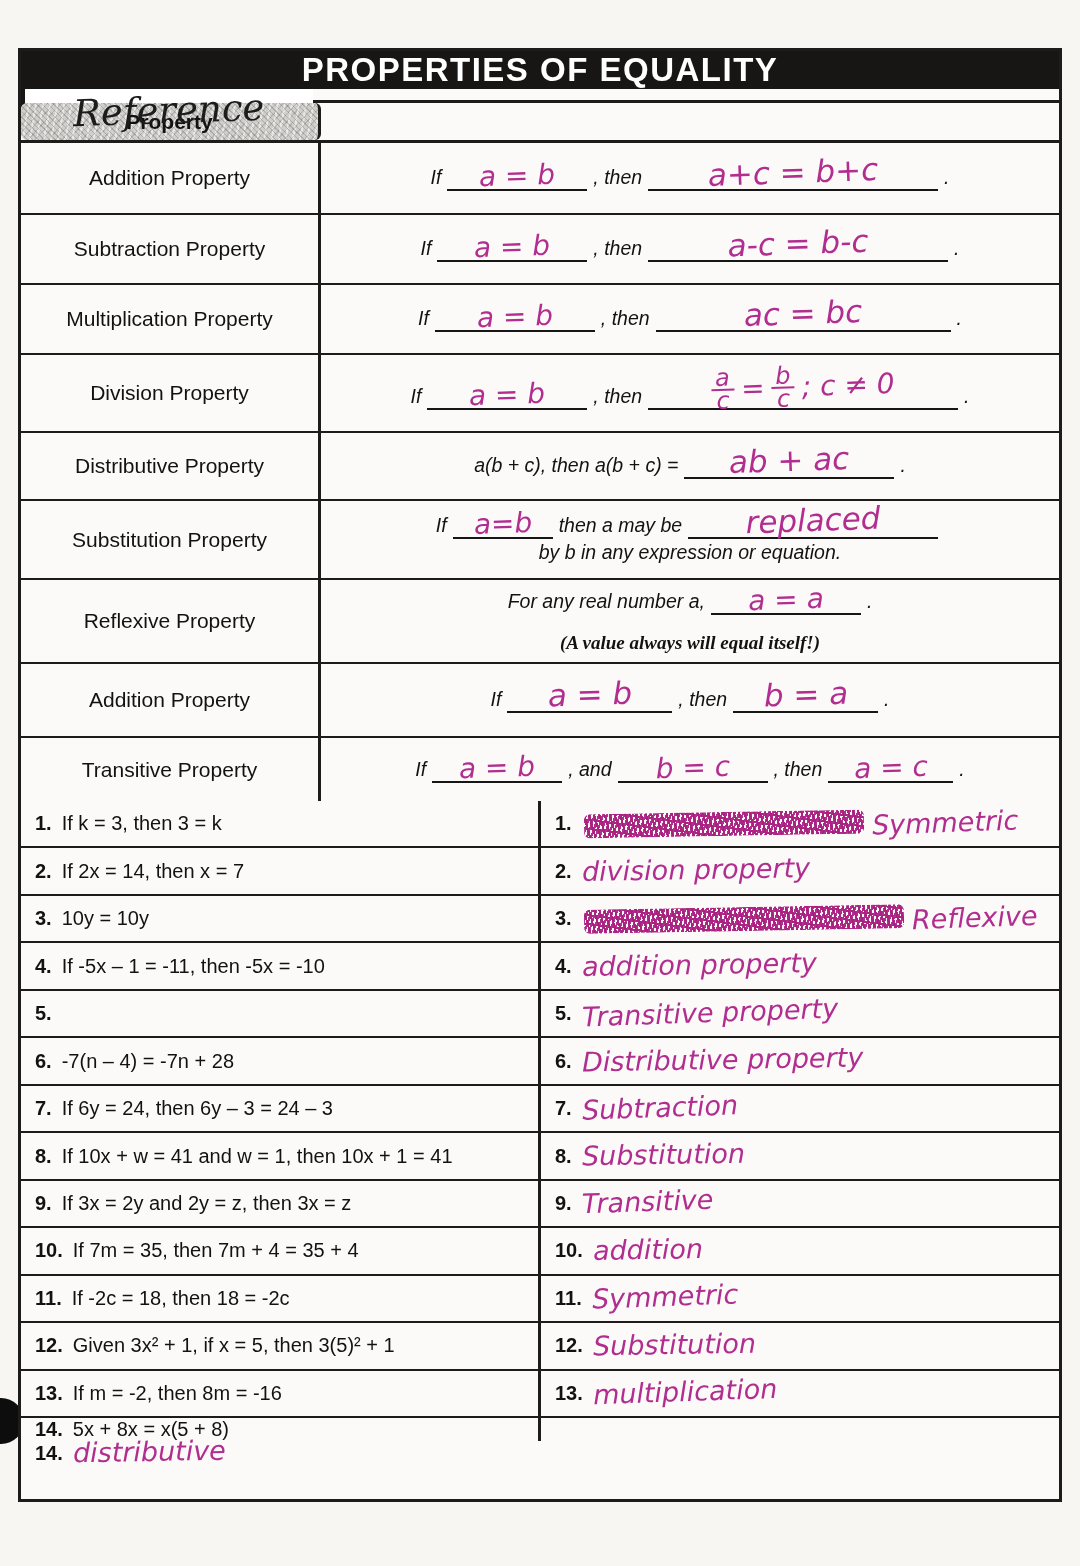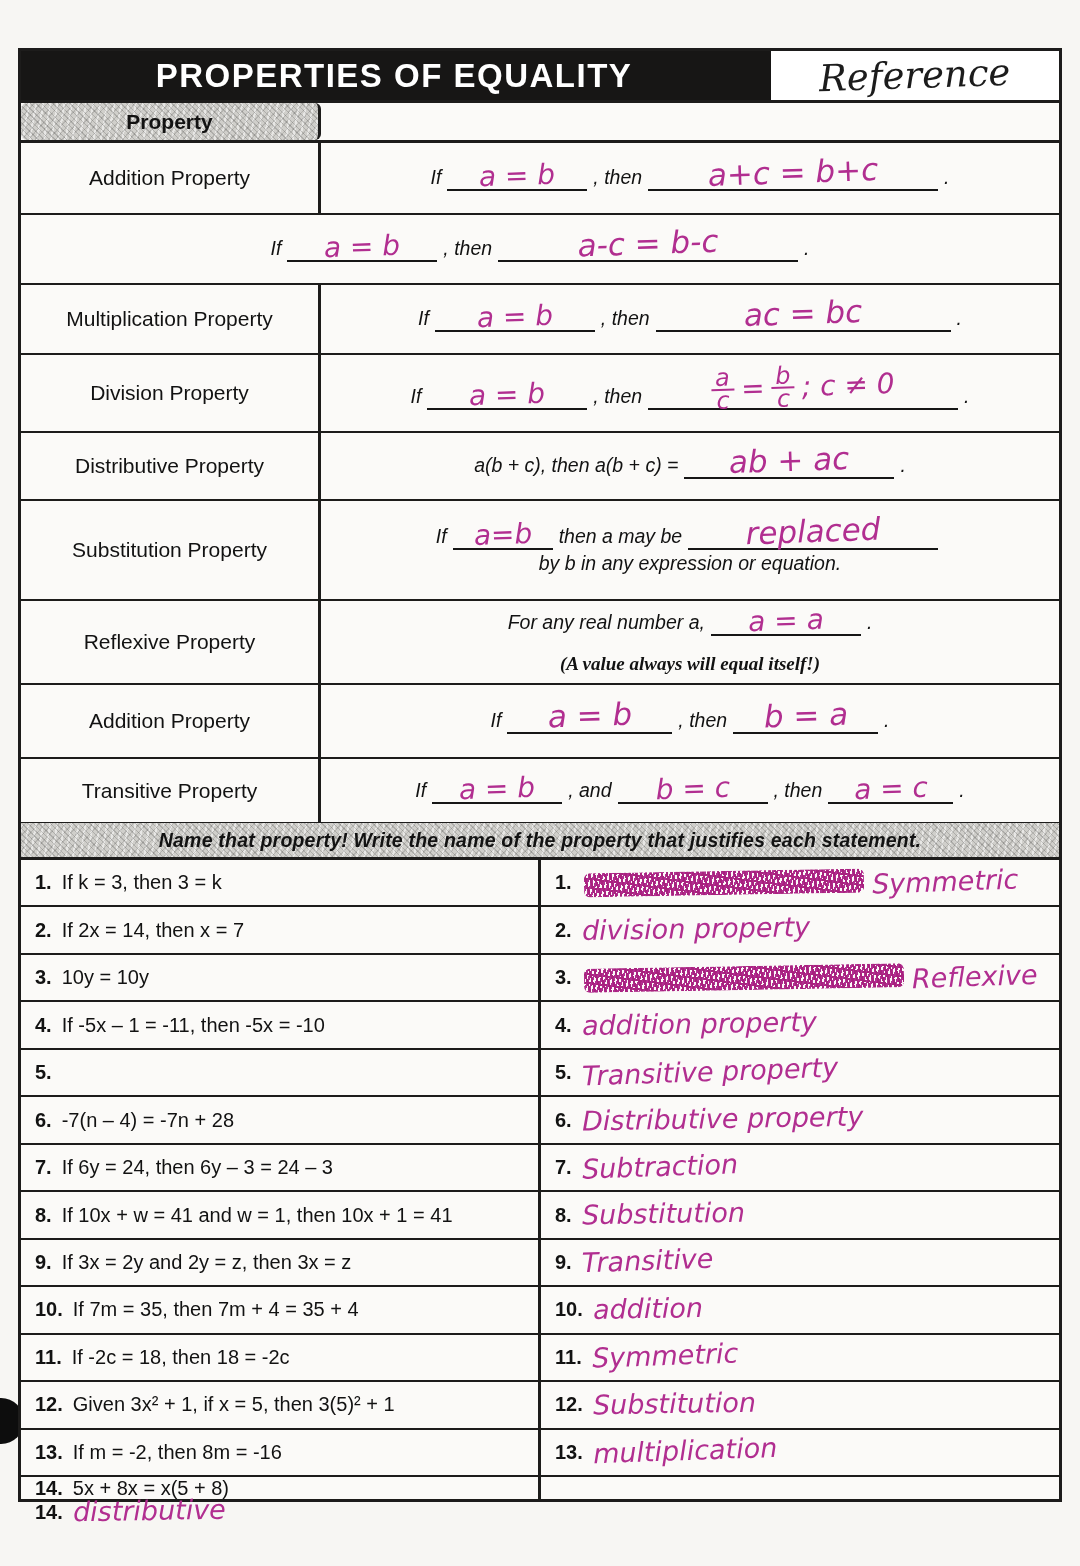--- a/index.html
+++ b/index.html
@@ -12,21 +12,21 @@
   body{
     width:1080px;height:1566px;position:relative;overflow:hidden;
     background:#f7f6f3;
     font-family:"Liberation Sans",sans-serif;color:#121212;
   }
   .sheet{
     position:absolute;left:18px;top:48px;width:1044px;height:1454px;
     background:var(--paper);border:3px solid var(--line);
   }
   
-  .hdr{display:flex;height:52px;border-bottom:3px solid var(--line);}
+  .hdr{display:flex;height:52px;border-bottom:3px solid var(--line);flex-direction:column;}
   .hdr-black{
     flex:1;background:#171615;display:flex;align-items:center;justify-content:center;
   }
   .hdr-title{
     color:#fff;font-weight:800;font-size:33px;letter-spacing:1.5px;
     font-family:"Liberation Sans",sans-serif;
   }
   .hdr-ref{
     width:292px;background:#fff;border-left:4px solid #171615;
     display:flex;align-items:center;justify-content:center;
@@ -150,20 +150,21 @@
       <span class="t">, then</span>
       <span class="blank" style="width:290px">
             <span class="hw big">a+c = b+c</span>
           </span>
       <span class="t">.</span>
     </div>
       </div>
   </div>
 
   <div class="prow" style="height:70px">
+    <div class="pcell">Subtraction Property</div>
     <div class="mcell">
         <div class="mline">
       <span class="t">If</span>
       <span class="blank" style="width:150px">
             <span class="hw">a = b</span>
           </span>
       <span class="t">, then</span>
       <span class="blank" style="width:300px">
             <span class="hw big">a-c = b-c</span>
           </span>
@@ -223,21 +224,21 @@
         <div class="mline">
       <span class="t">a(b + c), then a(b + c) =</span>
       <span class="blank" style="width:210px">
             <span class="hw big">ab + ac</span>
           </span>
       <span class="t">.</span>
     </div>
       </div>
   </div>
 
-  <div class="prow" style="height:100px">
+  <div class="prow" style="height:79px">
     <div class="pcell">Substitution Property</div>
     <div class="mcell">
       <div class="mline">
         <span class="t">If</span>
         <span class="blank" style="width:100px">
             <span class="hw">a=b</span>
           </span>
         <span class="t">then a may be</span>
         <span class="blank" style="width:250px">
             <span class="hw big">replaced</span>
@@ -296,23 +297,20 @@
           </span>
       <span class="t">, then</span>
       <span class="blank" style="width:125px">
             <span class="hw">a = c</span>
           </span>
       <span class="t">.</span>
     </div>
       </div>
   </div>
 
-  <div class="banner speckle">
-    <span>Name that property!  Write the name of the property that justifies each statement.</span>
-  </div>
 
   <div class="problems" id="problems-rows">
       <div class="prob-row">
         <div class="prob-left">
           <span class="pnum">1.</span>
           <span class="pstmt">If k = 3, then 3 = k</span>
         </div>
         <div class="prob-right">
           <span class="pnum">1.</span>
           <span class="scribble" style="width: 280px;"></span>

